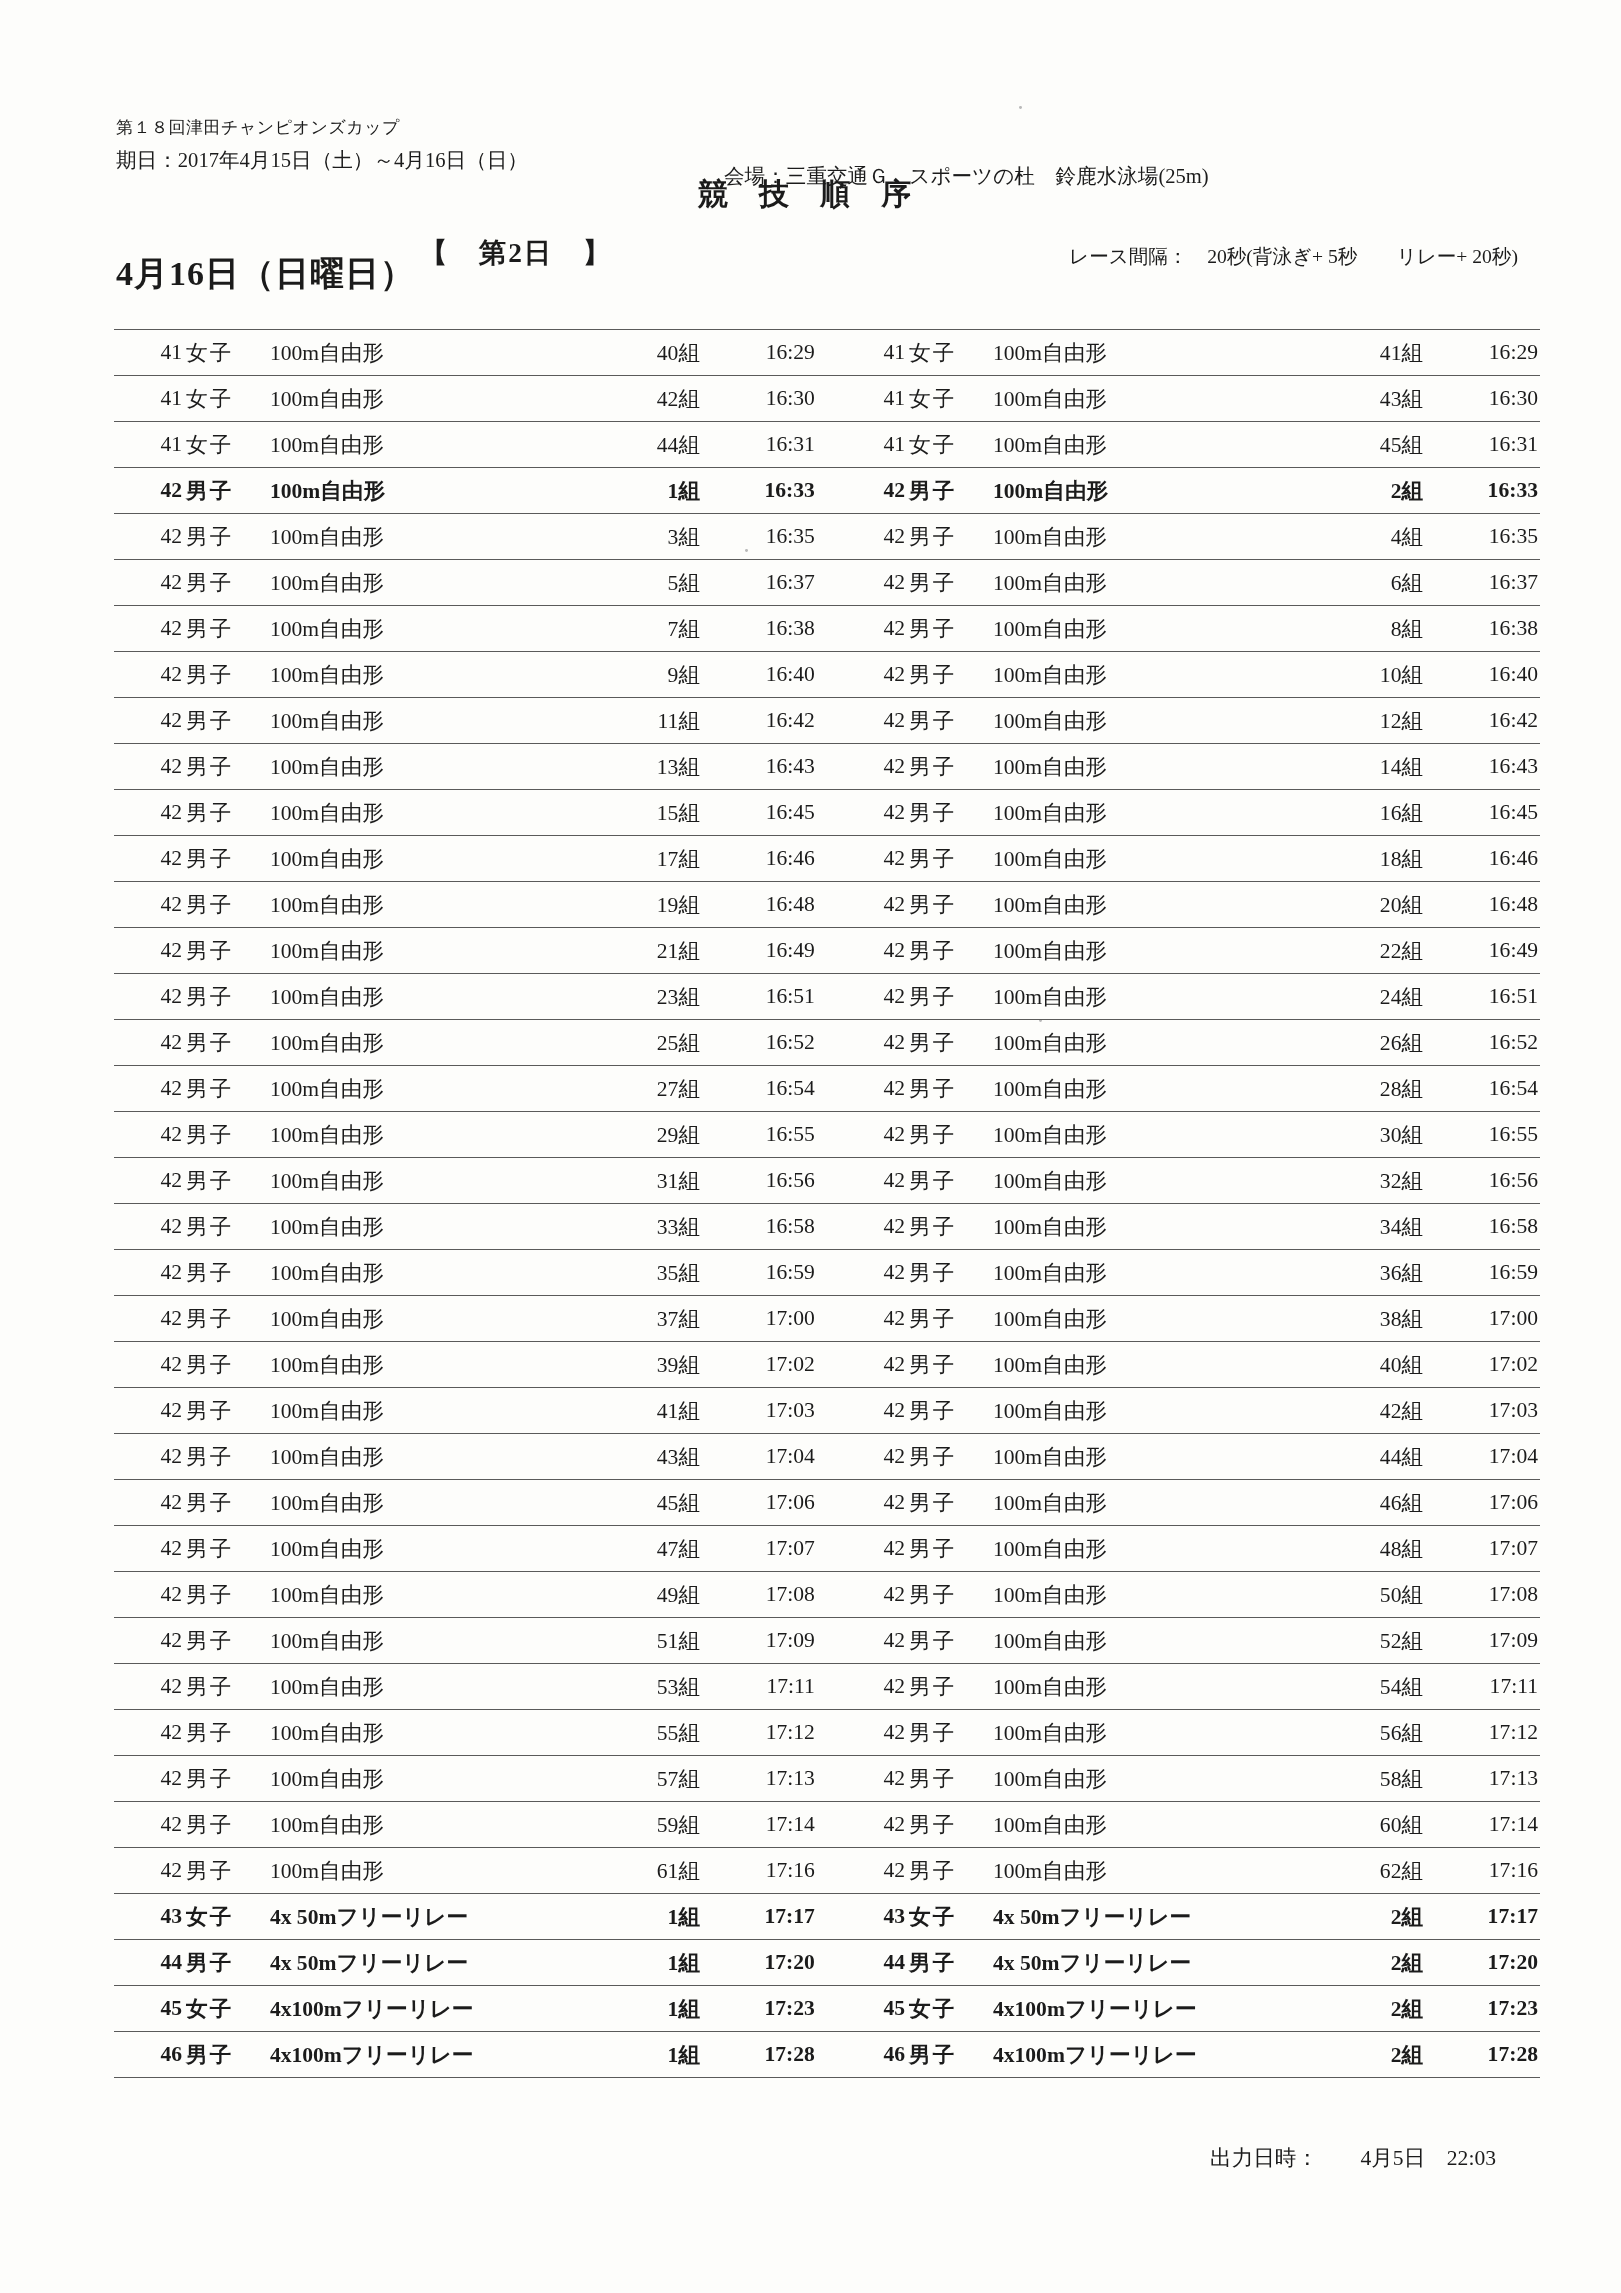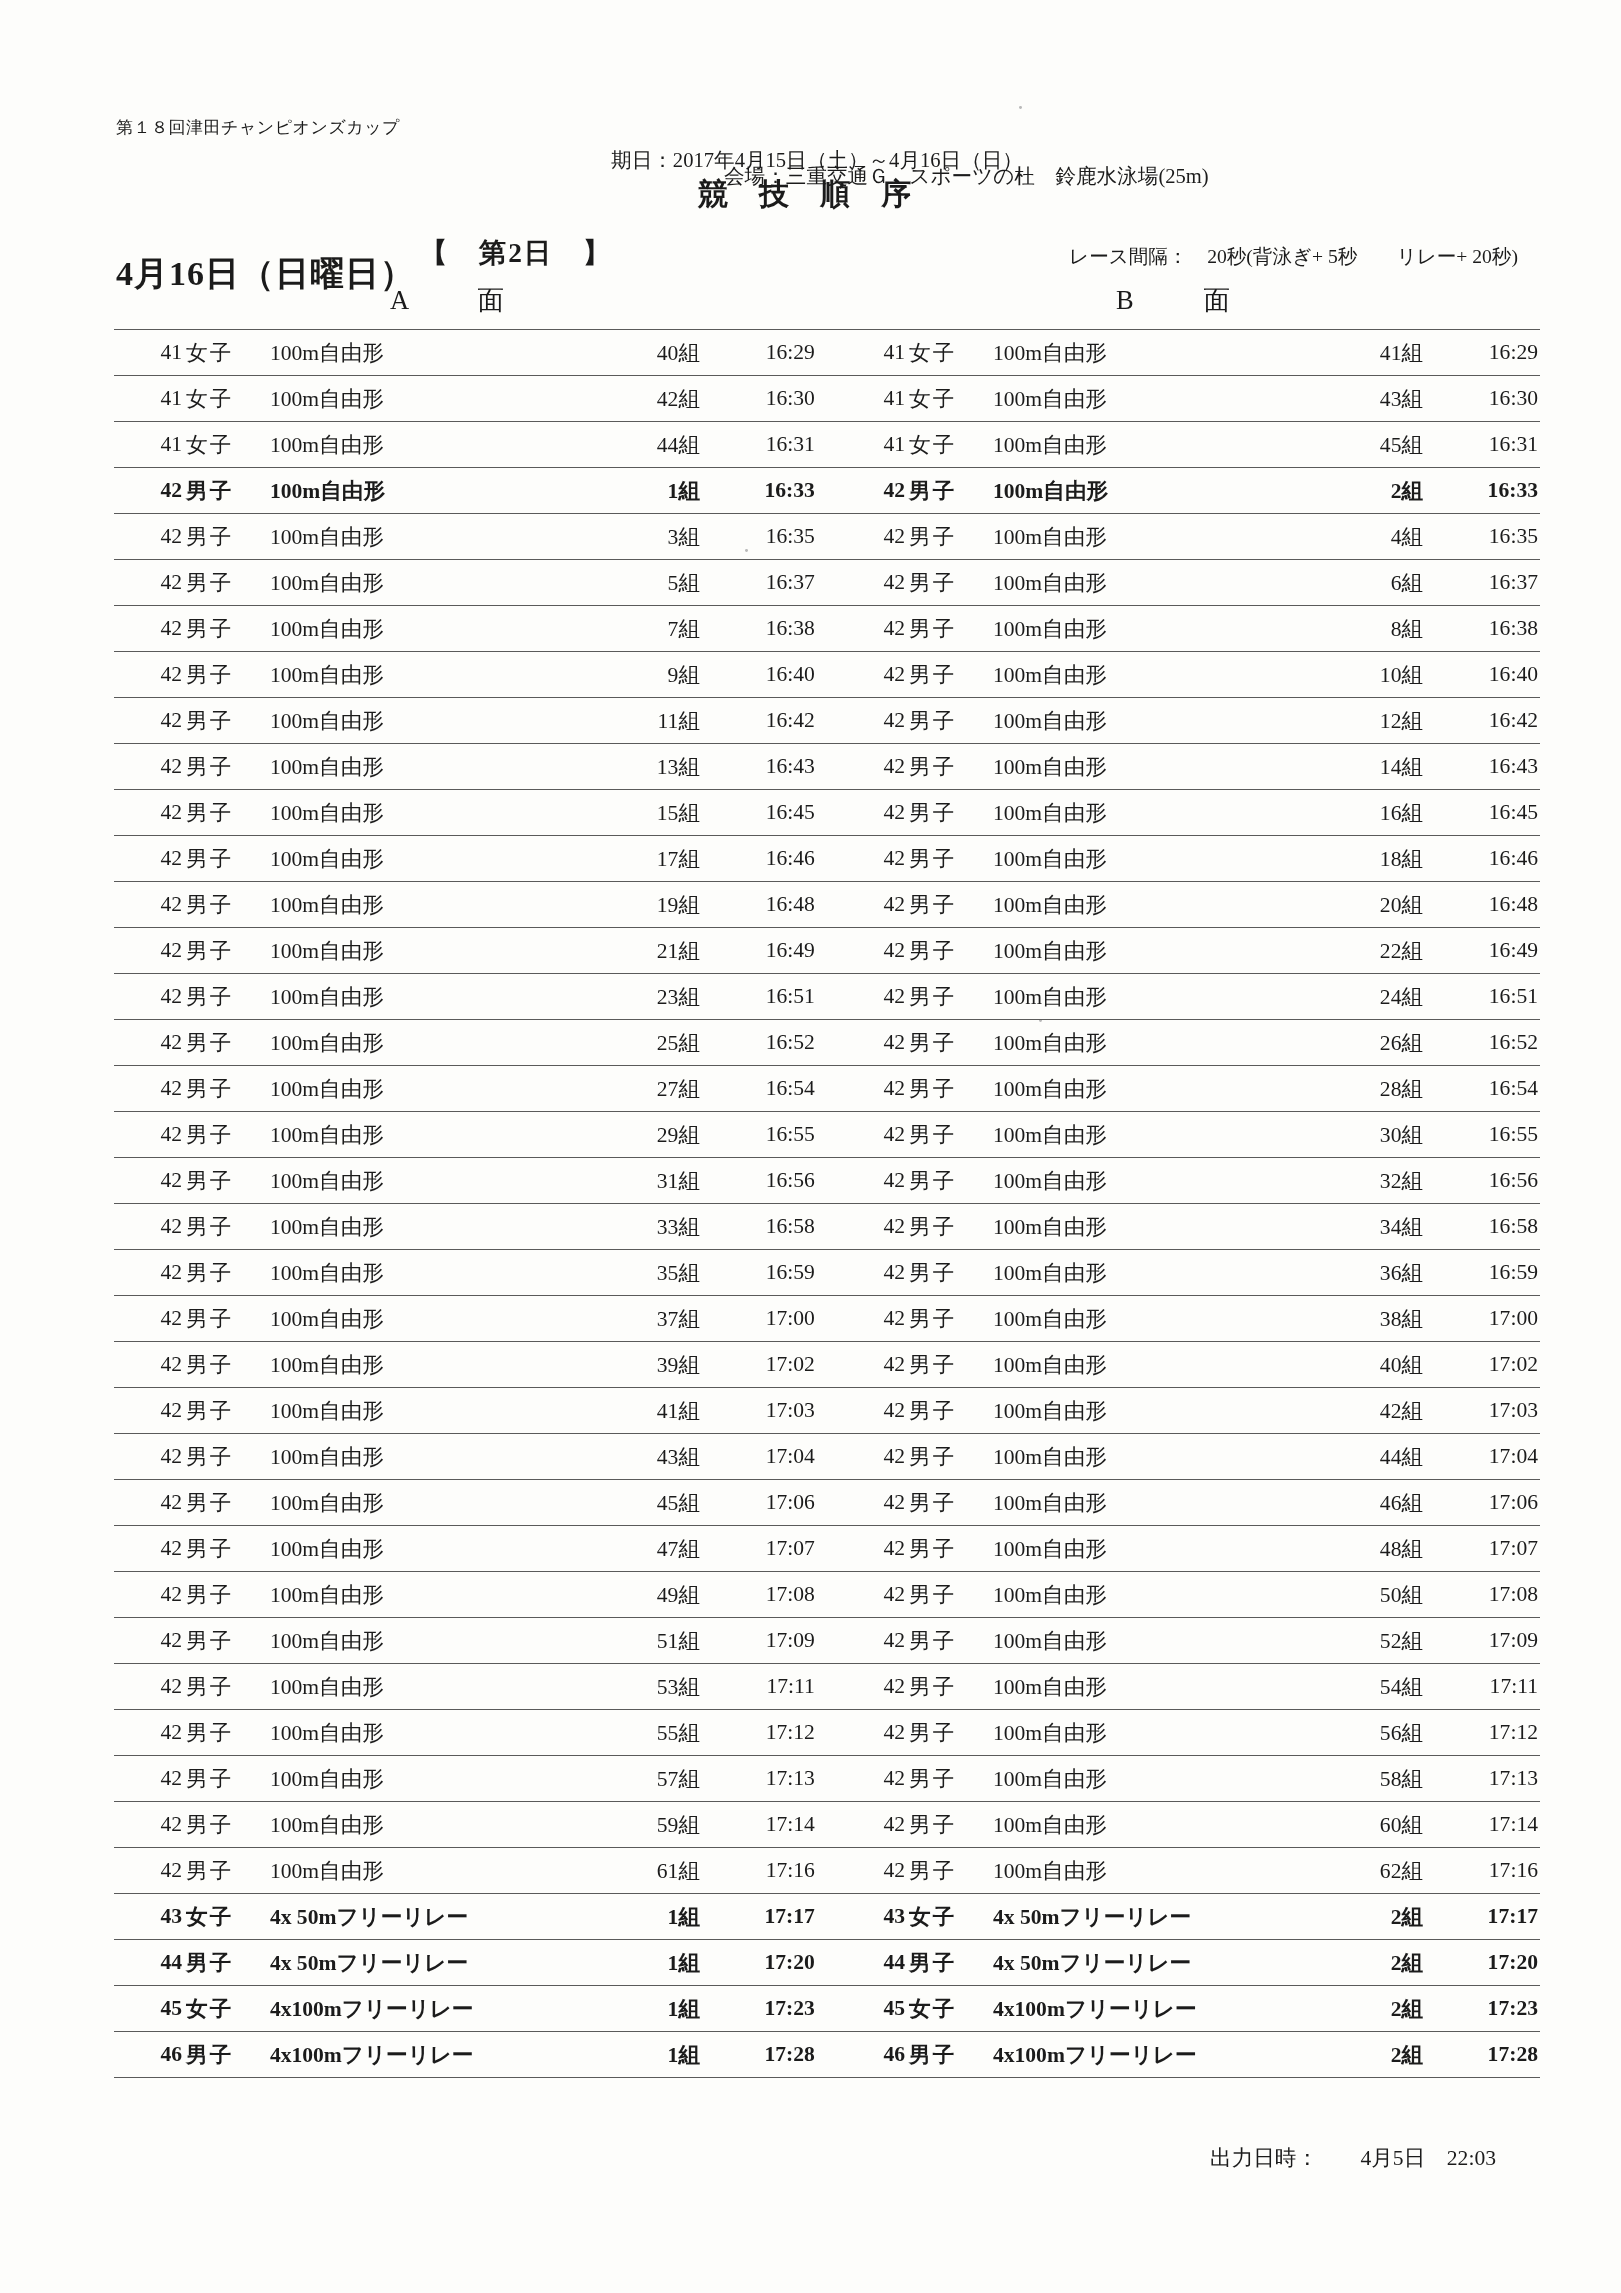--- a/index.html
+++ b/index.html
@@ -33,21 +33,20 @@
   .hdr-line1 {
     font-size: 17px;
     letter-spacing: 0.5px;
     white-space: nowrap;
   }
   .hdr-line2 {
     margin-top: 6.9px;
     font-size: 20.6px;
     white-space: nowrap;
     position: relative;
-    text-align: center;
   }
   .hdr-venue {
     position: absolute;
     left: 608px;
     top: 16px;
     font-size: 20.6px;
     white-space: nowrap;
   }
   .doc-title {
     position: absolute;
@@ -179,24 +178,20 @@
   </div>
 
   <div class="doc-title">競 技 順 序</div>
 
   <div class="hdr-row3">
     <span class="day-label">4月16日（日曜日）</span>
     <span class="day-no">【　第2日　】</span>
     <span class="interval">レース間隔：　20秒(背泳ぎ+ 5秒　　リレー+ 20秒)</span>
   </div>
 
-  <div class="side-headers">
-    <span class="side-a">A　面</span>
-    <span class="side-b">B　面</span>
-  </div>
 
   <table class="sched">
     <colgroup>
       <col class="c-num">
         <col class="c-sex">
         <col class="c-event">
         <col class="c-heat">
         <col class="c-time">
       <col class="c-gap">
       <col class="c-num">

